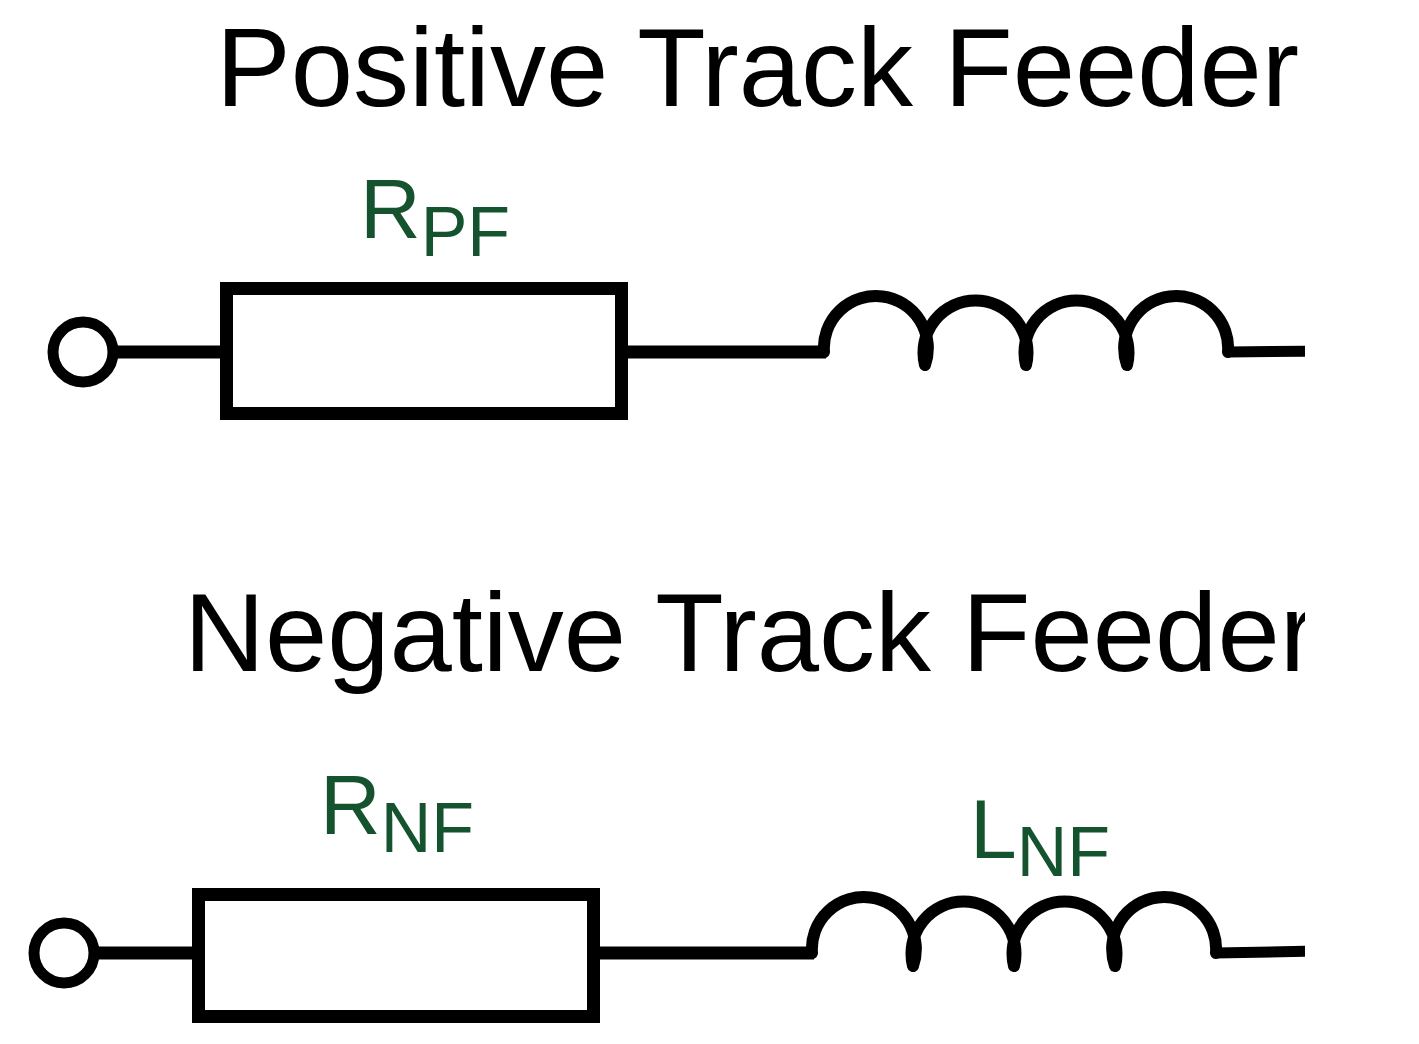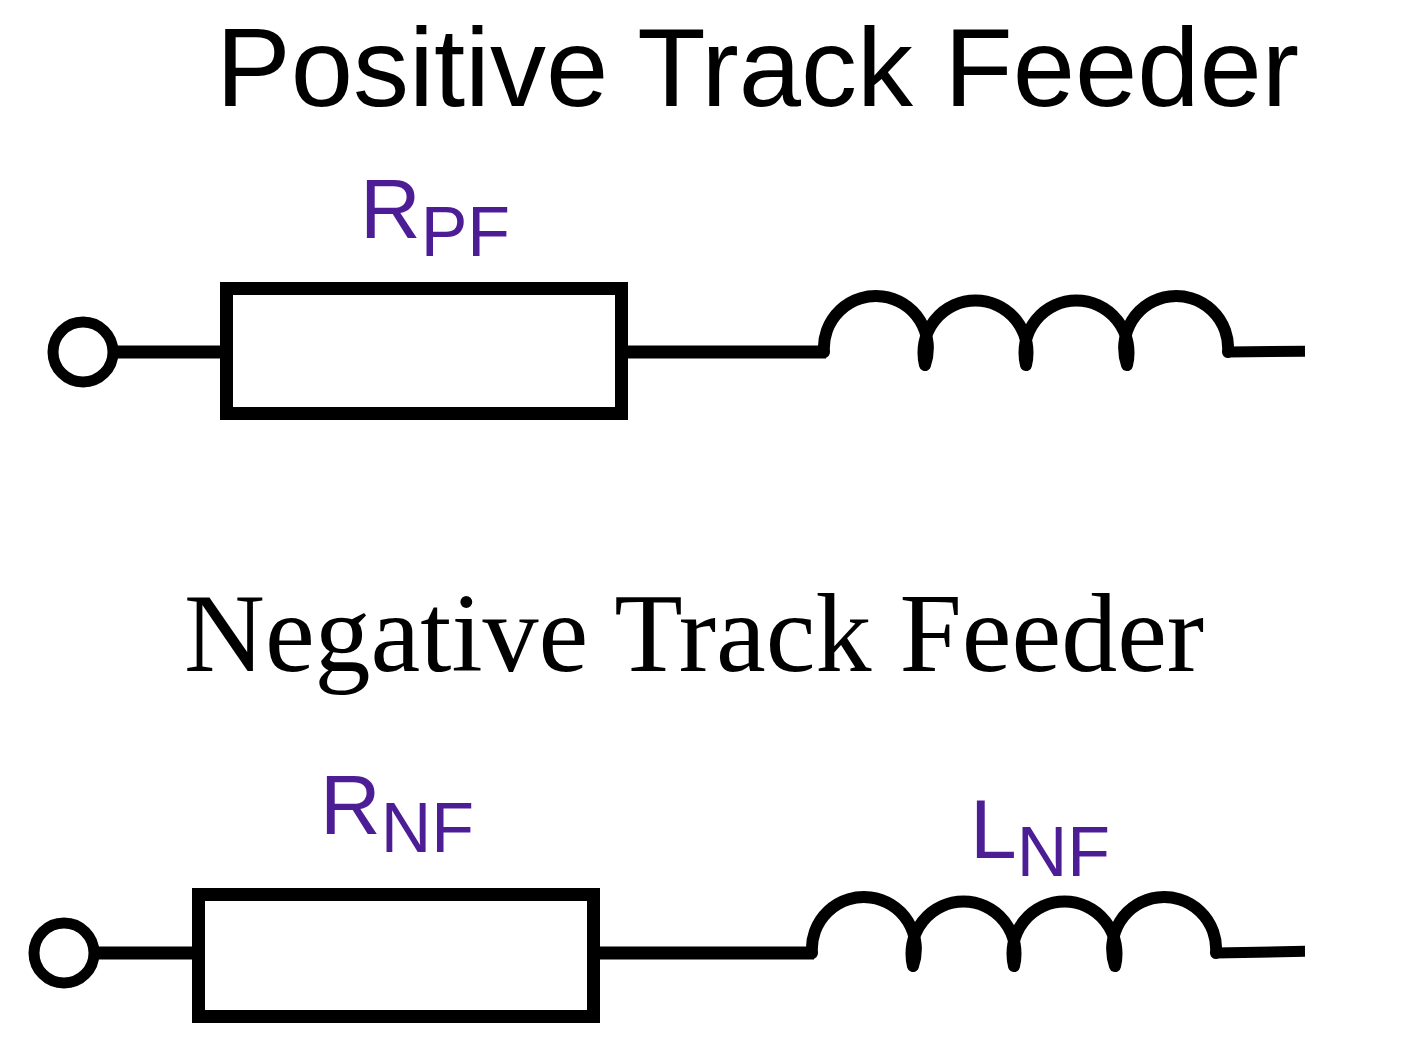--- a/index.html
+++ b/index.html
@@ -21,40 +21,40 @@
     font-size: 112px;
     line-height: 1;
     white-space: nowrap;
     color: #000000;
   }
   .comp-label {
     position: absolute;
     font-size: 84px;
     line-height: 1;
     white-space: nowrap;
-    color: #4c1d95;
+    color: #14532d;
   }
   .comp-label .sub {
     font-size: 70px;
     vertical-align: -18px;
   }
   svg.schematic {
     position: absolute;
     left: 0;
     top: 0;
   }
 </style>
 </head>
 <body>
 
 <div class="canvas">
 
   <div class="circuit-title" style="left:216px; top:12px;">Positive Track Feeder</div>
 
-  <div class="circuit-title" style="left:184px; top:577px;font-family:Liberation Serif, serif;">Negative Track Feeder</div>
+  <div class="circuit-title" style="left:184px; top:577px;">Negative Track Feeder</div>
 
   <div class="comp-label" style="left:360px; top:167px;">
     <span>R</span><span class="sub">PF</span>
   </div>
 
 
   <div class="comp-label" style="left:320px; top:763px;">
     <span>R</span><span class="sub">NF</span>
   </div>
 

